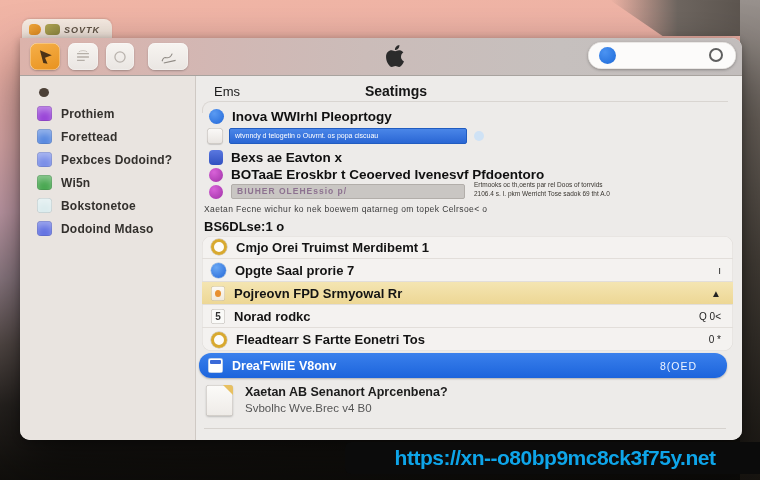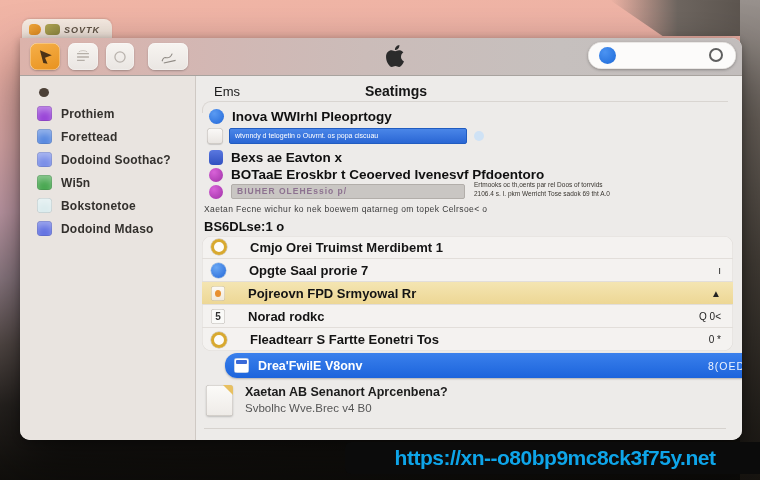--- a/index.html
+++ b/index.html
@@ -102,21 +102,21 @@
          padding:0 5px; letter-spacing:1px; white-space:nowrap; overflow:hidden; }
   .note { position:absolute; left:278px; top:104px; width:250px; font-size:6.5px;
          line-height:9px; color:#39352f; white-space:nowrap; }
   .caption { position:absolute; left:8px; top:128px; font-size:8.5px; color:#3b3b3b;
          letter-spacing:.4px; white-space:nowrap; }
   .section-h { position:absolute; left:8px; top:143px; font-size:13px; font-weight:bold;
          color:#101010; }
 
   .card { position:absolute; left:6px; top:160px; width:531px; border-radius:9px;
          background:#f4f2f0; box-shadow:inset 0 0 0 .5px #dcd8d4; overflow:hidden; }
-  .card-row { display:flex; align-items:center; gap:23px; height:23px;
+  .card-row { display:flex; align-items:center; gap:9px; height:23px;
          padding:0 12px 0 9px; border-bottom:1px solid #e2deda; }
   .card-row:last-child { border-bottom:none; }
   .card-row.yellow { background:linear-gradient(180deg,#f4e5b2,#edd795); }
   .card-label { font-size:13px; font-weight:bold; color:#141414; flex:1; white-space:nowrap; }
   .card-value { font-size:10px; color:#222; white-space:nowrap; }
   .ic-ring { width:16px; height:16px; border-radius:50%; background:#fdfcfa; flex:0 0 auto;
          box-shadow:inset 0 0 0 3px #d8a930, 0 0 0 .5px #b8b3ae; }
   .ic-blue { width:15px; height:15px; border-radius:50%; flex:0 0 auto;
          background:radial-gradient(circle at 35% 30%,#6aa8f4,#2468d8);
          box-shadow:0 0 0 .5px #9ab8d8; }
@@ -124,22 +124,22 @@
          background:linear-gradient(180deg,#fdfbf8,#f0e8d8);
          box-shadow:inset 0 0 0 .5px #c8b888; position:relative; }
   .ic-orange-dot::after { content:''; position:absolute; left:4px; top:4px; width:6px;
          height:7px; border-radius:50%; background:#e89030; }
   .ic-five { width:14px; height:15px; border-radius:3px; flex:0 0 auto; background:#fafaf8;
          box-shadow:inset 0 0 0 .5px #b8b3ae; font-size:10px; font-weight:bold;
          color:#333; text-align:center; line-height:15px; }
 
   .bluebar { position:absolute; left:3px; top:277px; width:528px; height:25px;
          border-radius:12px; background:linear-gradient(180deg,#3a80ec,#1c64dc);
-         display:flex; align-items:center; gap:9px; padding:0 8px 0 9px;
-         box-shadow:0 1px 2px rgba(0,0,0,.25);margin-left:26px; }
+         display:flex; align-items:center; gap:9px; padding:0 30px 0 9px;
+         box-shadow:0 1px 2px rgba(0,0,0,.25); }
   .ic-cal { width:15px; height:15px; border-radius:3px; background:#fff; flex:0 0 auto;
          position:relative; box-shadow:inset 0 0 0 .5px #88a8d8; }
   .ic-cal::after { content:''; position:absolute; left:2px; top:2px; right:2px; height:4px;
          background:#3a6ad8; border-radius:1px; }
   .bluebar-label { flex:1; font-size:12.5px; font-weight:bold; color:#fff; white-space:nowrap; }
   .bluebar-value { font-size:10.5px; color:#eef4ff; letter-spacing:1px; }
 
   .footer { position:absolute; left:10px; top:309px; display:flex; gap:12px; }
   .doc-icon { width:27px; height:31px; border-radius:3px; position:relative; overflow:hidden;
          background:linear-gradient(180deg,#fcfbf9,#eeebe7); flex:0 0 auto;
@@ -215,21 +215,21 @@
           <div class="sb-item">
             <span class="sb-icon" style="background: rgb(154, 70, 216);"></span>
             <span class="sb-label">Prothiem</span>
           </div>
           <div class="sb-item">
             <span class="sb-icon" style="background: rgb(90, 138, 224);"></span>
             <span class="sb-label">Forettead</span>
           </div>
           <div class="sb-item">
             <span class="sb-icon" style="background: rgb(123, 143, 232);"></span>
-            <span class="sb-label">Dodoind Soothac?</span>
+            <span class="sb-label">Pexbces Dodoind?</span>
           </div>
           <div class="sb-item">
             <span class="sb-icon" style="background: rgb(74, 168, 82);"></span>
             <span class="sb-label">Wi5n</span>
           </div>
           <div class="sb-item">
             <span class="sb-icon" style="background: rgb(220, 236, 238);"></span>
             <span class="sb-label">Bokstonetoe</span>
           </div>
           <div class="sb-item">

